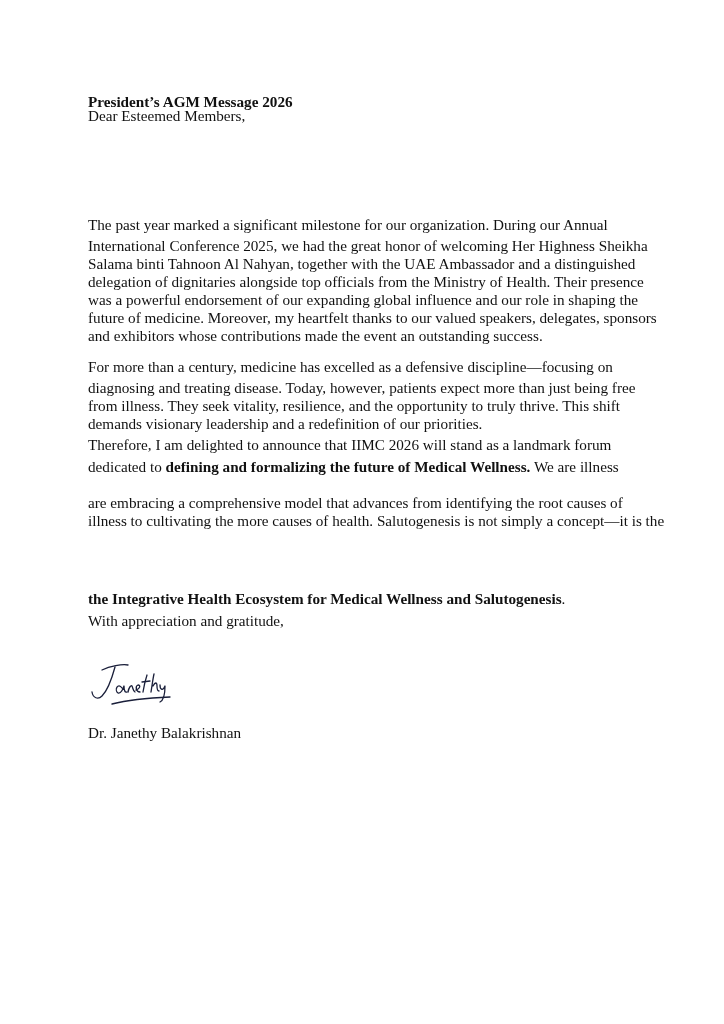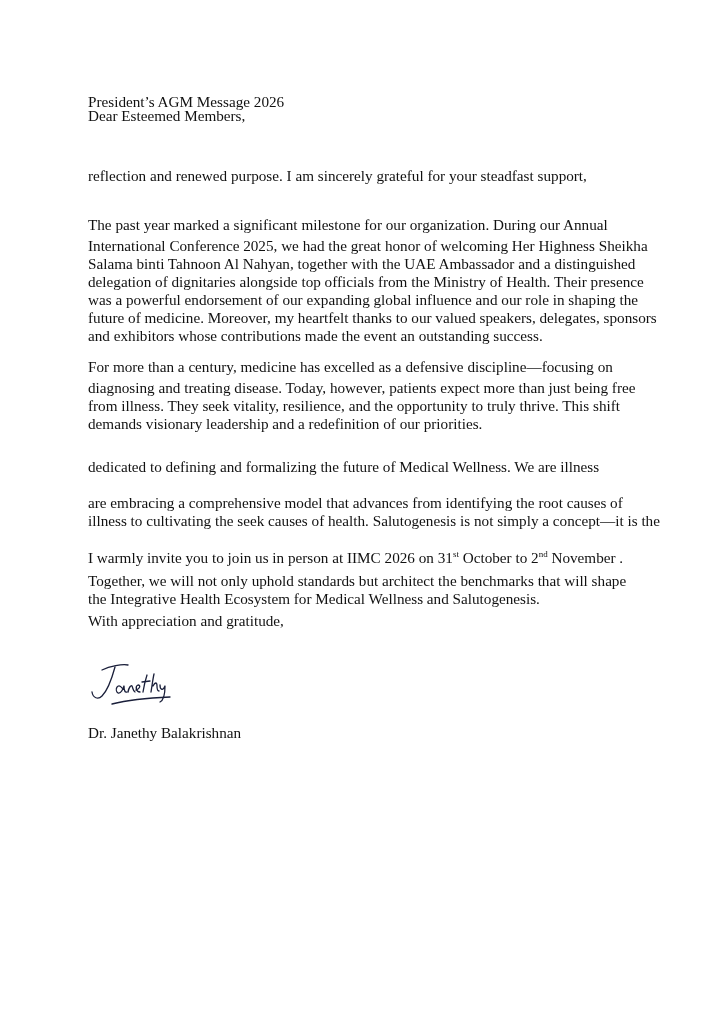--- a/index.html
+++ b/index.html
@@ -2,53 +2,51 @@
 <html><head>
 <meta charset="utf-8">
 <style>
   html, body { margin: 0; padding: 0; background: #ffffff; }
   body { width: 724px; height: 1024px; position: relative; overflow: hidden; }
   .page {
     position: absolute; left: 0; top: 0; width: 724px; height: 1024px; background: #fff;
     font-family: "Liberation Serif", "DejaVu Serif", serif; color: #111; font-size: 15.2px;
   }
   .ln { position: absolute; left: 88px; white-space: nowrap; line-height: 18px; }
-  .b { font-weight: normal; }
+  .b { font-weight: bold; }
   sup { font-size: 9px; vertical-align: 6px; line-height: 0; }
   .sig { position: absolute; left: 88px; top: 660px; width: 100px; height: 48px; }
 </style>
 </head>
 <body>
 
 <div class="page">
   <div class="ln b" style="top:93px">President’s AGM Message 2026</div>
   <div class="ln" style="top:107px">Dear Esteemed Members,</div>
 
-  <div class="ln" style="top:167px">reflection and renewed purpose. I am sincerely grateful for your steadfast support,</div>
 
   <div class="ln" style="top:216px">The past year marked a significant milestone for our organization. During our Annual</div>
   <div class="ln" style="top:237px">International Conference 2025, we had the great honor of welcoming Her Highness Sheikha</div>
   <div class="ln" style="top:255px">Salama binti Tahnoon Al Nahyan, together with the UAE Ambassador and a distinguished</div>
   <div class="ln" style="top:273px">delegation of dignitaries alongside top officials from the Ministry of Health. Their presence</div>
   <div class="ln" style="top:291px">was a powerful endorsement of our expanding global influence and our role in shaping the</div>
   <div class="ln" style="top:309px">future of medicine. Moreover, my heartfelt thanks to our valued speakers, delegates, sponsors</div>
   <div class="ln" style="top:327px">and exhibitors whose contributions made the event an outstanding success.</div>
 
   <div class="ln" style="top:358px">For more than a century, medicine has excelled as a defensive discipline—focusing on</div>
   <div class="ln" style="top:379px">diagnosing and treating disease. Today, however, patients expect more than just being free</div>
   <div class="ln" style="top:397px">from illness. They seek vitality, resilience, and the opportunity to truly thrive. This shift</div>
   <div class="ln" style="top:415px">demands visionary leadership and a redefinition of our priorities.</div>
 
+  <div class="ln" style="top:436px">Therefore, I am delighted to announce that IIMC 2026 will stand as a landmark forum</div>
   <div class="ln" style="top:458px"><span>dedicated to </span><span class="b">defining and formalizing the future of Medical Wellness.</span><span> We are illness</span></div>
   <div class="ln" style="top:494px">are embracing a comprehensive model that advances from identifying the root causes of</div>
-  <div class="ln" style="top:512px">illness to cultivating the seek causes of health. Salutogenesis is not simply a concept—it is the</div>
+  <div class="ln" style="top:512px">illness to cultivating the more causes of health. Salutogenesis is not simply a concept—it is the</div>
 
-  <div class="ln" style="top:549px"><span>I warmly invite you to join us in person at IIMC 2026 on 31</span><sup>st</sup><span> October to 2</span><sup>nd</sup><span> November .</span></div>
 
-  <div class="ln" style="top:572px"><span>Together, we will not only uphold standards but </span><span class="b">architect the benchmarks that will shape</span></div>
   <div class="ln" style="top:590px"><span class="b">the Integrative Health Ecosystem for Medical Wellness and Salutogenesis</span><span>.</span></div>
 
   <div class="ln" style="top:612px">With appreciation and gratitude,</div>
 
   <svg class="sig" viewBox="0 0 100 48">
     <g fill="none" stroke="#1a1f3a" stroke-width="1.3" stroke-linecap="round" stroke-linejoin="round">
       <path d="M14 10 C 22 6, 34 4, 40 5"></path>
       <path d="M27 7 C 24 18, 20 30, 14 36 C 10 40, 5 38, 4 32"></path>
       <path d="M34 28 C 30 22, 26 30, 30 33 C 33 34, 35 29, 36 26 C 36 30, 37 33, 39 32"></path>
       <path d="M40 32 C 41 27, 43 25, 44 26 C 45 28, 45 31, 47 32"></path>

